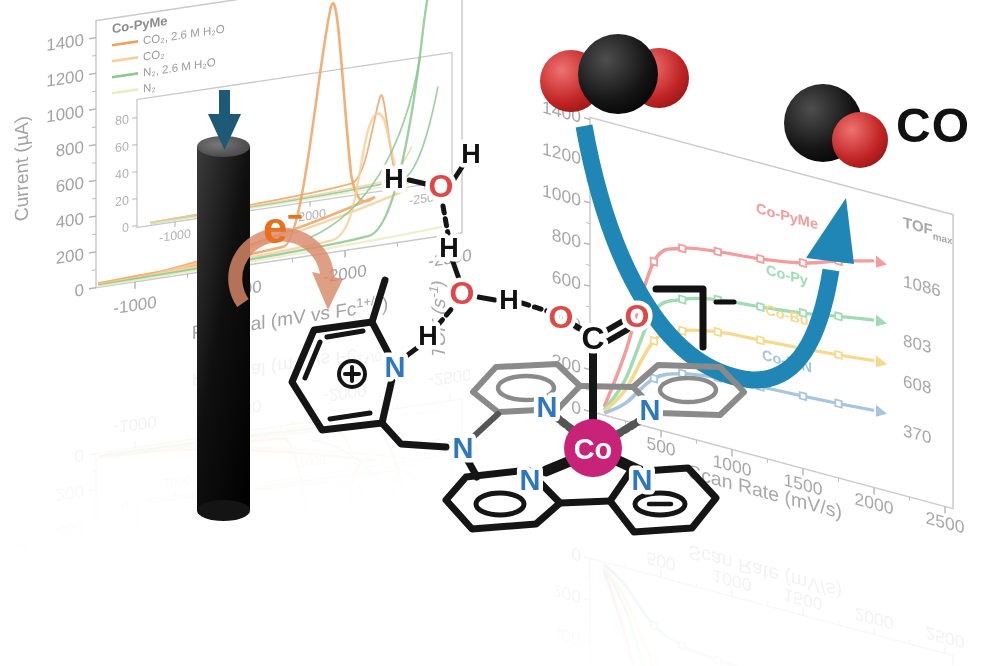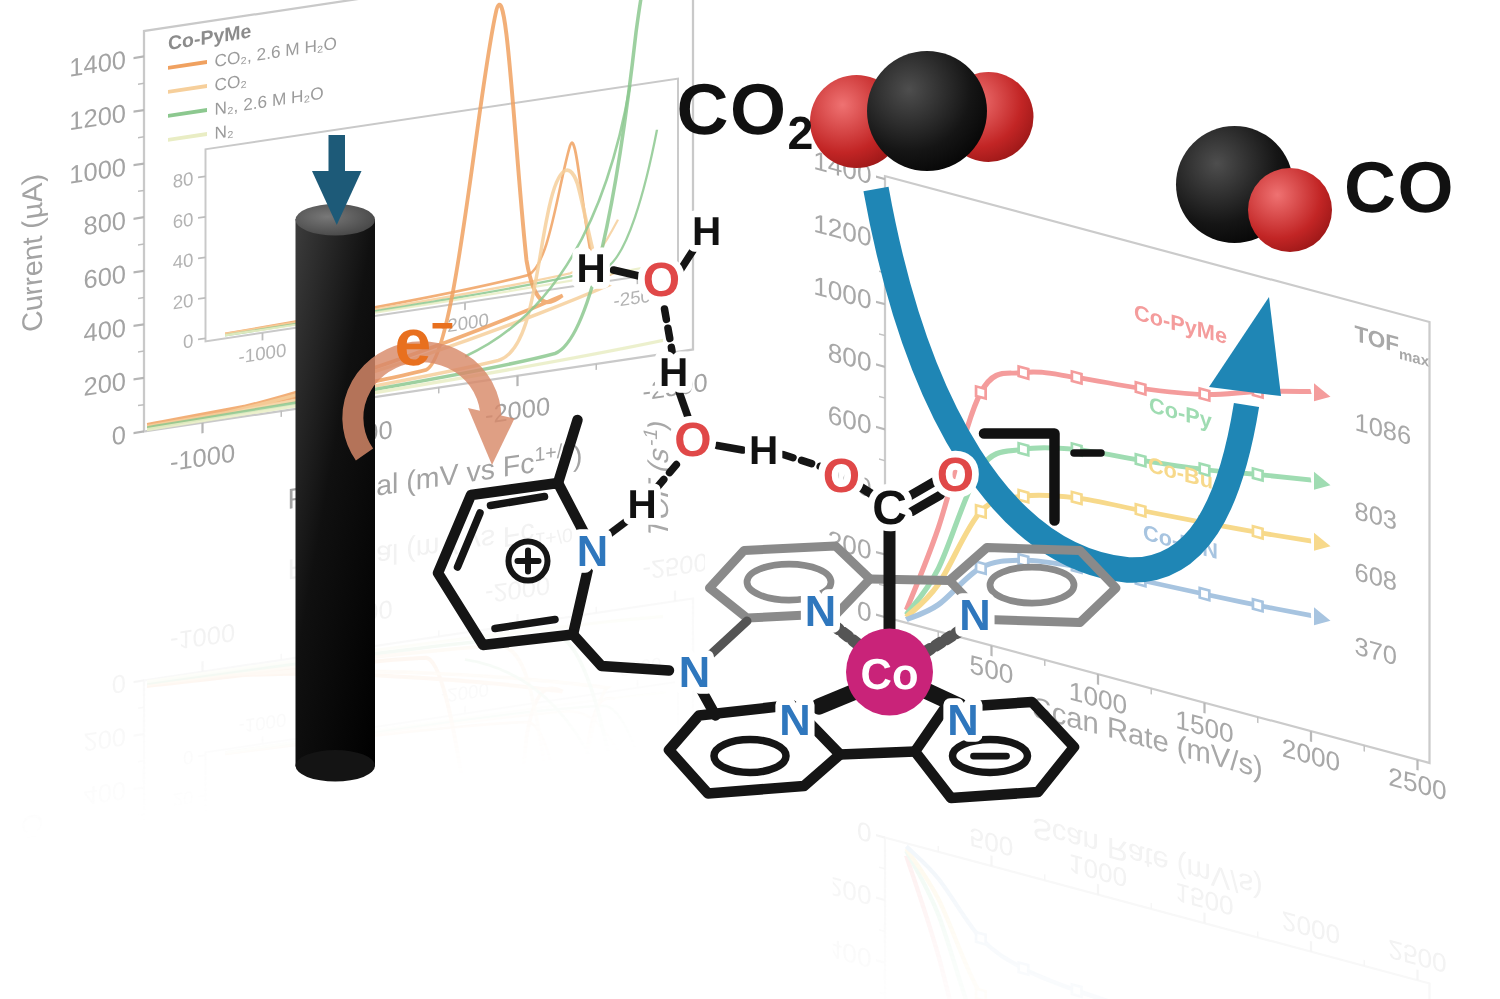--- a/index.html
+++ b/index.html
@@ -523,21 +523,20 @@
       <g>
         <circle cx="593" cy="448" r="29" fill="#c92379" stroke="none"></circle>
         <text x="593" y="459" font-size="29" font-weight="bold" fill="#ffffff" text-anchor="middle" stroke="none">Co</text>
       </g>
     </g>
   </svg>
 
   <div class="sphere red" style="left:540px;top:50px;width:62px;height:62px;"></div>
   <div class="sphere red" style="left:629px;top:48px;width:60px;height:60px;"></div>
   <div class="sphere black" style="left:578px;top:34px;width:80px;height:80px;"></div>
-  <div class="gas-label" style="left:451px;top:46px;"><span>CO</span><span class="sub">2</span></div>
 
   <div class="sphere black" style="left:784px;top:84px;width:78px;height:78px;"></div>
   <div class="sphere red" style="left:832px;top:112px;width:56px;height:56px;"></div>
   <div class="gas-label" style="left:896px;top:98px;"><span>CO</span></div>
 
   <div class="electron">e⁻</div>
 
 </div>
 
 </body></html>

